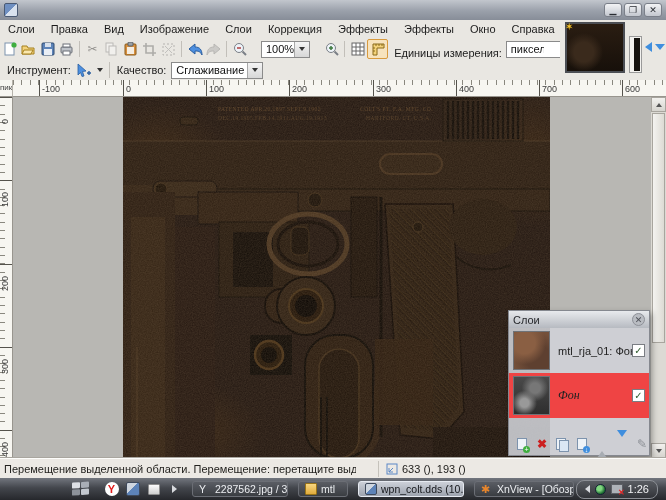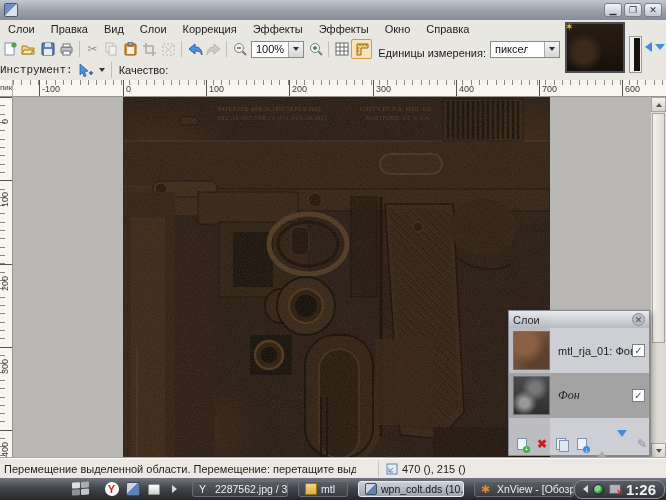--- a/index.html
+++ b/index.html
@@ -75,21 +75,21 @@
   .tri-up{width:0;height:0;border-left:3px solid transparent;border-right:3px solid transparent;border-bottom:4px solid #555;}
   .tri-dn{width:0;height:0;border-left:3px solid transparent;border-right:3px solid transparent;border-top:4px solid #555;}
   
   .layers{left:508px;top:310px;width:142px;height:146px;background:rgba(208,211,216,.88);
     border:1px solid #85888f;box-shadow:2px 3px 6px rgba(0,0,0,.35);box-sizing:border-box;}
   .layers-title{height:17px;background:linear-gradient(rgba(235,237,240,.9),rgba(180,184,191,.9));
     display:flex;align-items:center;font-size:11px;color:#26282c;padding:0 4px;}
   .layers-close{margin-left:auto;width:13px;height:13px;border-radius:8px;background:#b9bcc2;
     color:#4e5158;font-size:9px;line-height:13px;text-align:center;border:1px solid #8d9097;box-sizing:border-box;}
   .layer-row{height:45px;display:flex;align-items:center;padding:0 4px;box-sizing:border-box;}
-  .layer-row.sel{background:#a3a3a3;}
+  .layer-row.sel{background:#ef4444;}
   .lthumb{width:37px;height:39px;border:1px solid #6f7277;box-sizing:border-box;flex:0 0 auto;}
   .lthumb.brown{background:radial-gradient(circle at 30% 30%,#8a5f43 0 30%,transparent 60%),
      radial-gradient(circle at 70% 70%,#5e4030 0 35%,transparent 70%),#74503a;}
   .lthumb.gray{background:radial-gradient(circle at 60% 30%,#777 0 15%,transparent 40%),
      radial-gradient(circle at 30% 70%,#999 0 12%,transparent 35%),
      linear-gradient(#4a4a4a,#2e2e2e);}
   .lname{flex:1;font-size:11px;color:#222;padding-left:8px;white-space:nowrap;overflow:hidden;}
   .lname.it{font-style:italic;font-family:"Liberation Serif",serif;font-size:12px;}
   .lcheck{width:13px;height:13px;background:#fff;border:1px solid #7a7d83;font-size:10px;line-height:12px;
     text-align:center;color:#2d5b2d;flex:0 0 auto;box-sizing:border-box;}
@@ -131,21 +131,21 @@
   .folder{width:12px;height:9px;background:linear-gradient(#f7d680,#e0ab3c);border:1px solid #9a7418;
     border-radius:1px;box-sizing:border-box;}
   .xn{color:#e8862c;font-size:11px;line-height:12px;}
   .tray{margin-left:auto;margin-right:8px;height:17px;border:1px solid #8b8e94;border-radius:8px;
     background:linear-gradient(#595c62,#323439);display:flex;align-items:center;gap:5px;padding:0 8px;flex:0 0 auto;}
   .tray-chev{width:0;height:0;border-top:4px solid transparent;border-bottom:4px solid transparent;border-right:5px solid #d9dbdf;}
   .globe{width:11px;height:11px;border-radius:6px;background:radial-gradient(circle at 35% 35%,#7fd67f 0 30%,#1d6b2f 70%);
     border:1px solid #123;box-sizing:border-box;}
   .netx{position:relative;width:12px;height:10px;background:#aeb2b8;border:1px solid #5d6066;box-sizing:border-box;}
   .netx::after{content:"✕";position:absolute;right:-3px;bottom:-4px;color:#e02020;font-size:8px;font-weight:bold;}
-  .clock{font-size:15px;color:#f2f3f5;font-weight:bold;}
+  .clock{font-size:11px;color:#f2f3f5;}
   
   svg.ticon{display:block;}
 </style>
 </head>
 <body>
 
 <div class="screen">
 
   <div class="abs titlebar">
     <div class="appicon"></div>
@@ -153,20 +153,21 @@
       <div class="winbtn">▁</div>
       <div class="winbtn">❐</div>
       <div class="winbtn">✕</div>
     </div>
   </div>
 
   <div class="abs menubar">
     <span class="menu-item">Слои</span>
     <span class="menu-item">Правка</span>
     <span class="menu-item">Вид</span>
+    <span class="menu-item">Изображение</span>
     <span class="menu-item">Слои</span>
     <span class="menu-item">Коррекция</span>
     <span class="menu-item">Эффекты</span>
     <span class="menu-item">Эффекты</span>
     <span class="menu-item">Окно</span>
     <span class="menu-item">Справка</span>
   </div>
 
   <div class="abs toolbar1">
     <div class="tbtn">
@@ -235,21 +236,21 @@
         </svg>
     </div>
     <div class="tsep"></div>
     <div class="tbtn">
       <svg class="ticon" width="14" height="14">
           <circle cx="6" cy="6" r="4.5" fill="#eef3f8" stroke="#7a7f86"></circle>
           <path d="M9.5 9.5 L13 13" stroke="#7a7f86" stroke-width="2"></path>
           <path d="M4 6 h4" stroke="#b04040" stroke-width="1.5"></path>
         </svg>
     </div>
-    <div class="combo" style="width:66px;margin:0 2px;">
+    <div class="combo" style="width:66px;margin:0 12px;">
       <span class="cv">100%</span>
       <span class="ca">
           <span class="tri-d"></span>
         </span>
     </div>
     <div class="tbtn">
       <svg class="ticon" width="14" height="14">
           <circle cx="6" cy="6" r="4.5" fill="#eef3f8" stroke="#7a7f86"></circle>
           <path d="M9.5 9.5 L13 13" stroke="#7a7f86" stroke-width="2"></path>
           <path d="M4 6 h4 M6 4 v4" stroke="#3f7a3f" stroke-width="1.5"></path>
@@ -271,32 +272,38 @@
     <div class="tlabel" style="margin-left:6px;margin-top:7px;">Единицы измерения:</div>
     <div class="combo" style="width:70px;margin-left:4px;gap:16px;">
       <span class="cv">пикселы</span>
       <span class="ca">
           <span class="tri-d"></span>
         </span>
     </div>
   </div>
 
   <div class="abs toolbar2">
-    <div class="tlabel" style="margin-left:0;font-family:Liberation Mono, monospace;">Инструмент:</div>
+    <div class="tlabel" style="margin-left:7px;">Инструмент:</div>
     <div class="tbtn" style="margin-left:4px;">
       <svg class="ticon" width="16" height="14">
           <path d="M2 1 L10 8 L6.5 8.5 L8 13 L6 13.5 L4.5 9.5 L2 12 Z" fill="#4d8fe0" stroke="#2a5ea0" stroke-width=".8"></path>
           <path d="M11 10 h4 M13 8 v4" stroke="#2a5ea0" stroke-width="1.4"></path>
         </svg>
     </div>
     <div class="tbtn" style="width:12px;">
         <span class="tri-d"></span>
       </div>
     <div class="tsep"></div>
     <div class="tlabel" style="margin-left:4px;">Качество:</div>
+    <div class="combo" style="width:92px;margin-left:5px;">
+      <span class="cv">Сглаживание</span>
+      <span class="ca">
+          <span class="tri-d"></span>
+        </span>
+    </div>
   </div>
 
   <div class="abs imgstrip">
     <div class="thumb-active">
       <span class="thumb-star">✶</span>
     </div>
     <div class="thumb-partial">
         <div></div>
       </div>
     <div class="strip-left"></div>
@@ -474,21 +481,21 @@
     </div>
   </div>
 
   <div class="abs statusbar">
     <div class="st-msg">Перемещение выделенной области. Перемещение: перетащите выделенное. Изменение размера: п</div>
     <div class="st-sec" style="margin-left:22px;">
       <svg class="ticon" width="13" height="13">
         <rect x="2" y="2" width="10" height="10" fill="none" stroke="#5b87c5"></rect>
         <path d="M4 10 L8 6 M4 6 V10 H8" stroke="#5b87c5" fill="none"></path>
       </svg>
-      <span>470 (), 215 ()</span>
+      <span>633 (), 193 ()</span>
     </div>
   </div>
 
   <div class="abs taskbar">
     <div class="winflag">
       <div style="background:#dcdfe4;"></div>
         <div style="background:#a9aeb6;"></div>
       <div style="background:#8d929a;"></div>
         <div style="background:#c3c8cf;"></div>
     </div>

